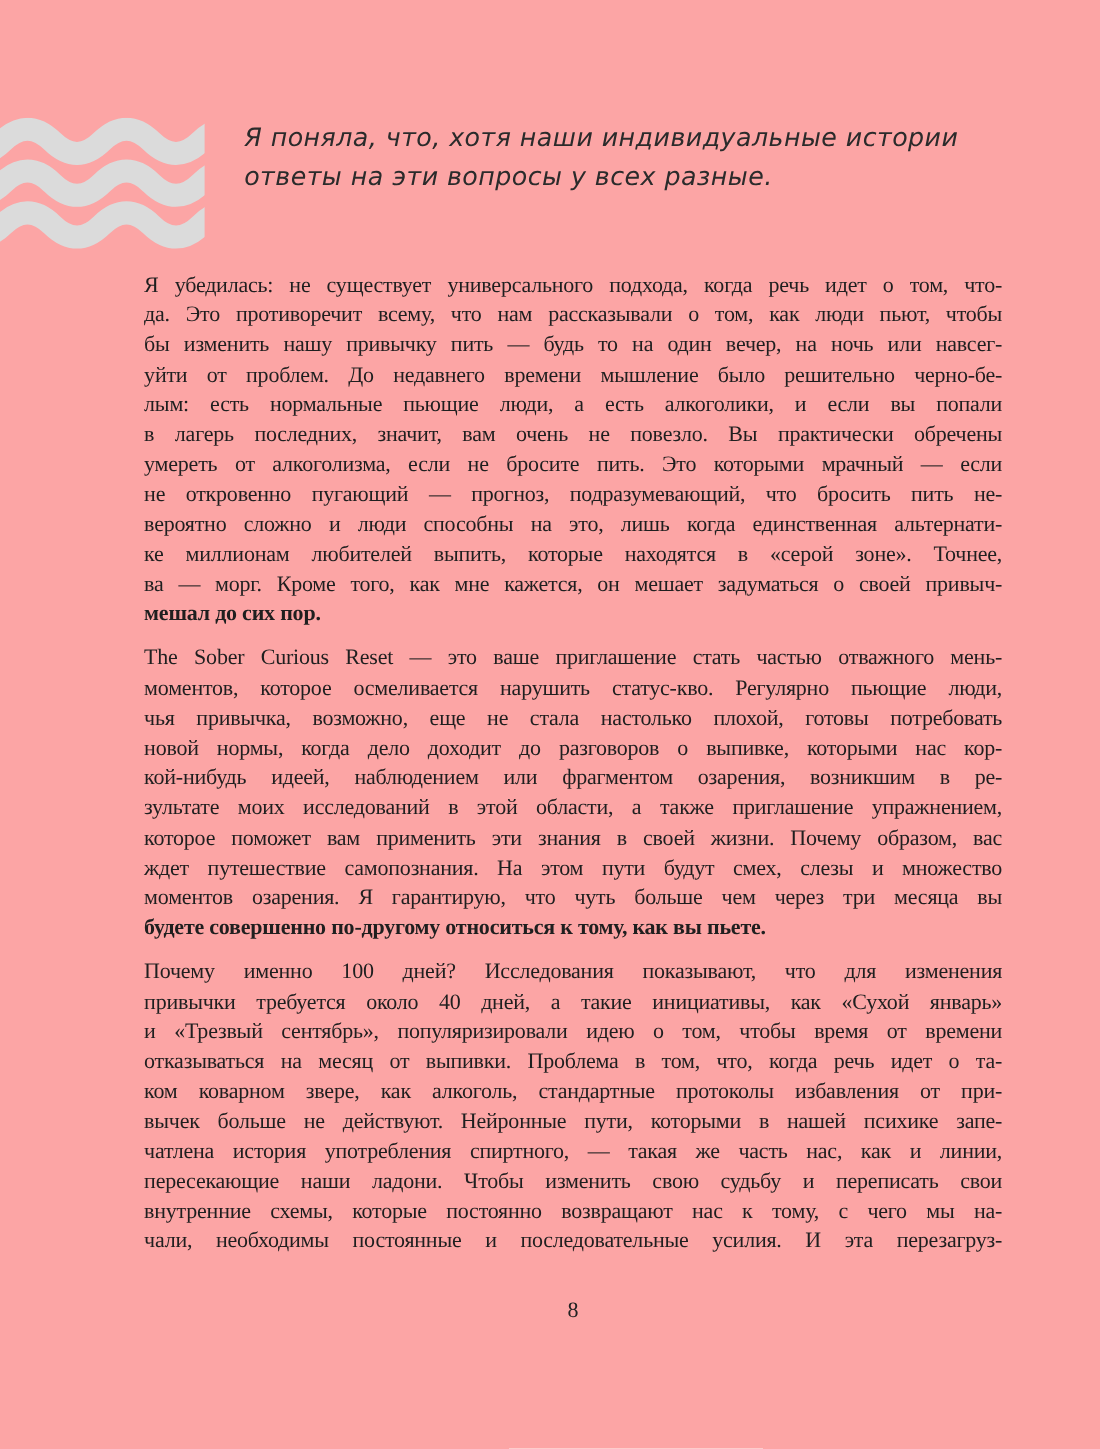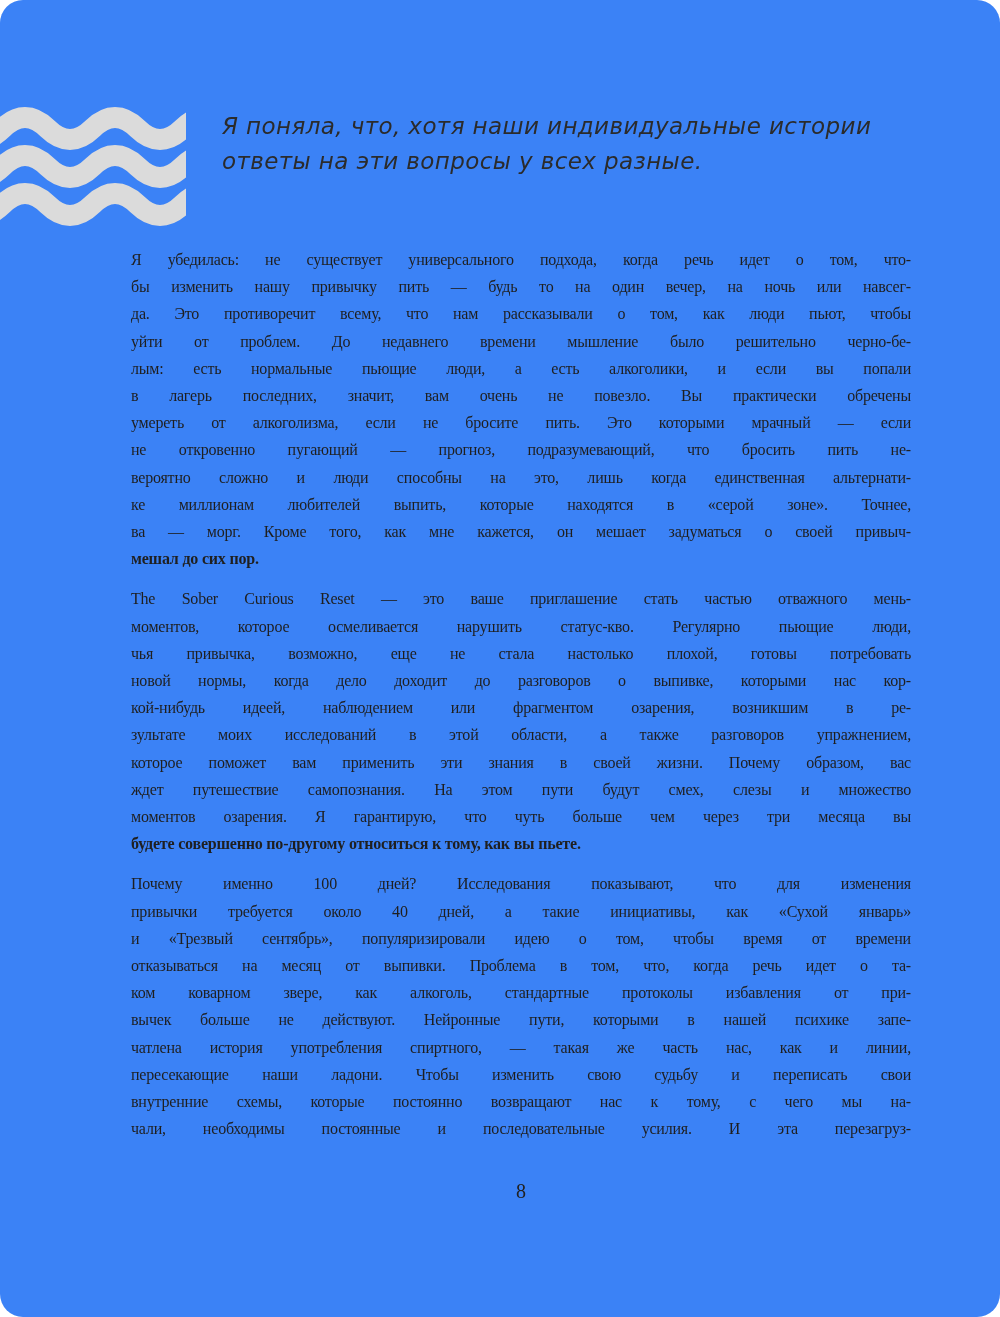--- a/index.html
+++ b/index.html
@@ -32,21 +32,21 @@
     font-size: 23px;
     line-height: 35px;
     letter-spacing: 0.4px;
     color: #2b2b2b;
   }
   .body-text {
     position: absolute;
     left: 131px;
     top: 246px;
     width: 780px;
-    font-size: 16px;
+    font-size: 20px;
     line-height: 27.2px;
     letter-spacing: -0.2px;
     color: #1f1f1f;
   }
   .paragraph {
     margin: 0 0 13px 0;
   }
   .line {
     text-align: justify;
     text-align-last: justify;
@@ -62,57 +62,57 @@
     top: 1180px;
     width: 780px;
     text-align: center;
     font-size: 20px;
     color: #222222;
   }
 </style>
 </head>
 <body>
 
-<div class="page" style="background: #3b82f6; border-radius: 23px;">
+<div class="page" style="background: #fca5a5;">
 
   <svg class="waves" viewBox="0 0 186 125" xmlns="http://www.w3.org/2000/svg" aria-hidden="true">
     <g fill="none" stroke-width="21">
       <path class="wave-path" transform="translate(0,21.5)" d="M -42.5 0 Q -20 22 2.5 0 T 47.5 0 T 92.5 0 T 137.5 0 T 182.5 0 T 227.5 0" stroke="#dbdbdb"></path>
       <path class="wave-path" transform="translate(0,59.5)" d="M -42.5 0 Q -20 22 2.5 0 T 47.5 0 T 92.5 0 T 137.5 0 T 182.5 0 T 227.5 0" stroke="#dbdbdb"></path>
       <path class="wave-path" transform="translate(0,97.5)" d="M -42.5 0 Q -20 22 2.5 0 T 47.5 0 T 92.5 0 T 137.5 0 T 182.5 0 T 227.5 0" stroke="#dbdbdb"></path>
     </g>
   </svg>
 
   <div class="epigraph" style="color: rgb(43, 43, 43);">
       <div class="epigraph-line">Я поняла, что, хотя наши индивидуальные истории</div>
       <div class="epigraph-line">ответы на эти вопросы у всех разные.</div>
     </div>
 
   <div class="body-text" style="color: rgb(31, 31, 31);">
       <div class="paragraph">
         <div class="line">Я убедилась: не существует универсального подхода, когда речь идет о том, что-</div>
+        <div class="line">да. Это противоречит всему, что нам рассказывали о том, как люди пьют, чтобы</div>
         <div class="line">бы изменить нашу привычку пить — будь то на один вечер, на ночь или навсег-</div>
-        <div class="line">да. Это противоречит всему, что нам рассказывали о том, как люди пьют, чтобы</div>
         <div class="line">уйти от проблем. До недавнего времени мышление было решительно черно-бе-</div>
         <div class="line">лым: есть нормальные пьющие люди, а есть алкоголики, и если вы попали</div>
         <div class="line">в лагерь последних, значит, вам очень не повезло. Вы практически обречены</div>
         <div class="line">умереть от алкоголизма, если не бросите пить. Это которыми мрачный — если</div>
         <div class="line">не откровенно пугающий — прогноз, подразумевающий, что бросить пить не-</div>
         <div class="line">вероятно сложно и люди способны на это, лишь когда единственная альтернати-</div>
         <div class="line">ке миллионам любителей выпить, которые находятся в «серой зоне». Точнее,</div>
         <div class="line">ва — морг. Кроме того, как мне кажется, он мешает задуматься о своей привыч-</div>
         <div class="line flush">мешал до сих пор.</div>
       </div>
       <div class="paragraph">
         <div class="line">The Sober Curious Reset — это ваше приглашение стать частью отважного мень-</div>
         <div class="line">моментов, которое осмеливается нарушить статус-кво. Регулярно пьющие люди,</div>
         <div class="line">чья привычка, возможно, еще не стала настолько плохой, готовы потребовать</div>
         <div class="line">новой нормы, когда дело доходит до разговоров о выпивке, которыми нас кор-</div>
         <div class="line">кой-нибудь идеей, наблюдением или фрагментом озарения, возникшим в ре-</div>
-        <div class="line">зультате моих исследований в этой области, а также разговоров упражнением,</div>
+        <div class="line">зультате моих исследований в этой области, а также приглашение упражнением,</div>
         <div class="line">которое поможет вам применить эти знания в своей жизни. Почему образом, вас</div>
         <div class="line">ждет путешествие самопознания. На этом пути будут смех, слезы и множество</div>
         <div class="line">моментов озарения. Я гарантирую, что чуть больше чем через три месяца вы</div>
         <div class="line flush">будете совершенно по-другому относиться к тому, как вы пьете.</div>
       </div>
       <div class="paragraph">
         <div class="line">Почему именно 100 дней? Исследования показывают, что для изменения</div>
         <div class="line">привычки требуется около 40 дней, а такие инициативы, как «Сухой январь»</div>
         <div class="line">и «Трезвый сентябрь», популяризировали идею о том, чтобы время от времени</div>
         <div class="line">отказываться на месяц от выпивки. Проблема в том, что, когда речь идет о та-</div>

